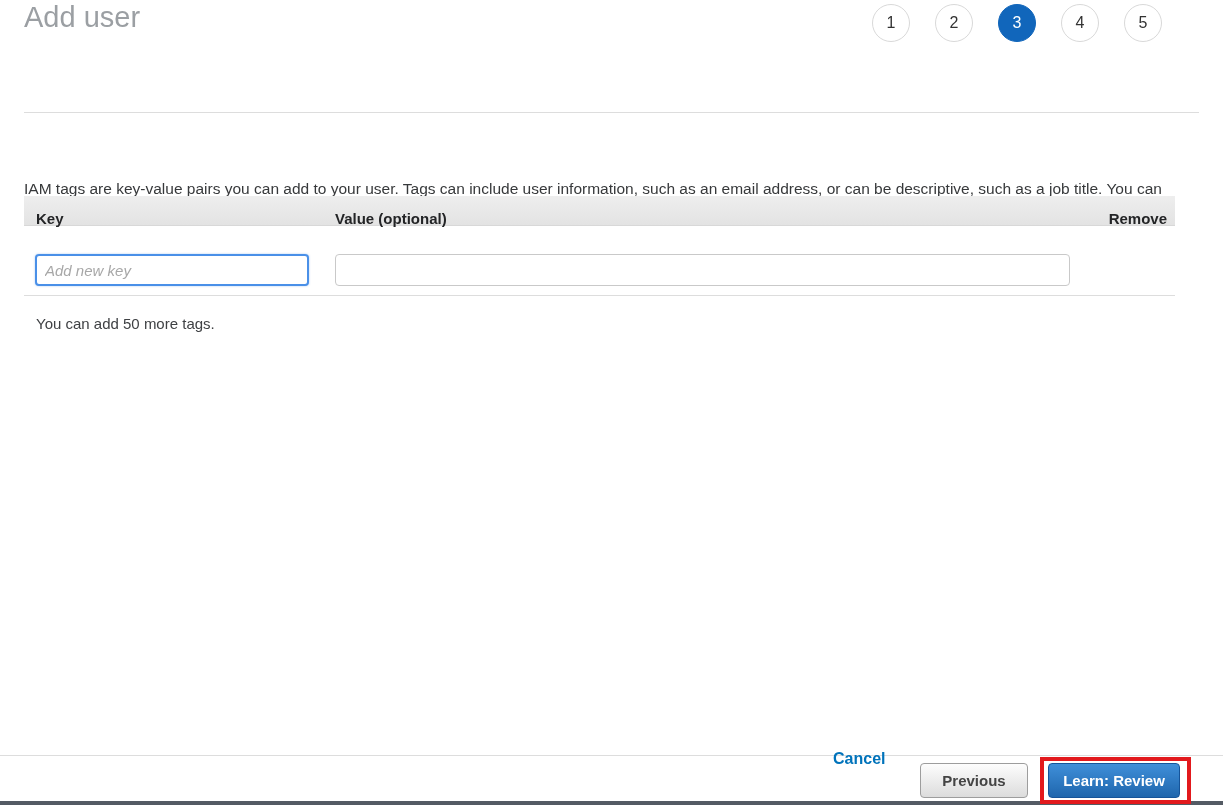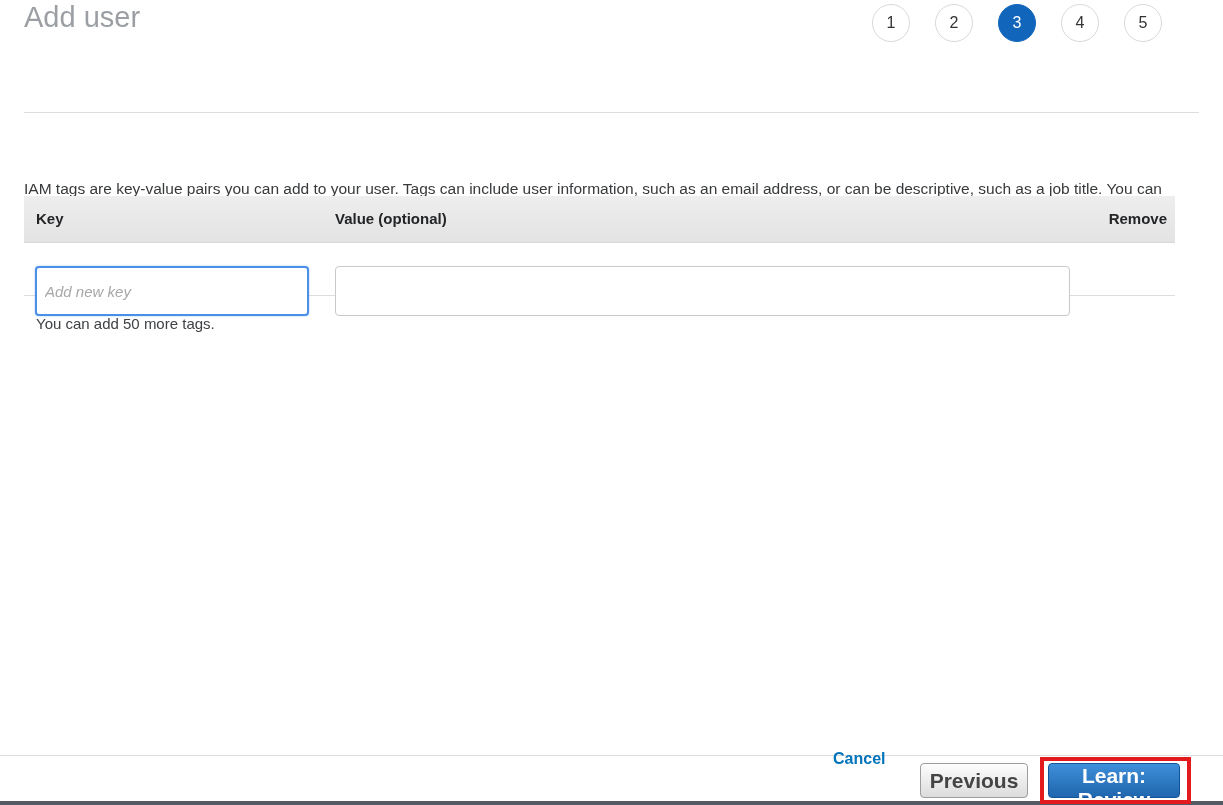--- a/index.html
+++ b/index.html
@@ -47,36 +47,36 @@
     position: absolute; left: 24px; top: 132px;
     width: 1140px; font-size: 15.5px; line-height: 25.5px; color: #37393b; margin-top: 44px;
   }
   .learn-more {
     color: var(--link-blue, #0073bb); text-decoration: none; cursor: pointer;
   }
 
   
   .tag-table-header {
     position: absolute; left: 24px; top: 196px;
-    width: 1151px; height: 47px;
+    width: 1151px; height: 30px;
     background: linear-gradient(#eeeeee, #e3e3e3);
     border-bottom: 1px solid #d8d8d8;
   }
   .th { position: absolute; top: 14px; font-size: 15px; font-weight: 700; color: #232426; }
   .th-key { left: 12px; }
   .th-value { left: 311px; }
   .th-remove { right: 8px; text-align: center; }
 
   .tag-row {
     position: absolute; left: 24px; top: 244px;
     width: 1151px; height: 52px; background: #fff;
     border-bottom: 1px solid #ddd;
   }
   .tag-input {
-    position: absolute; top: 22px; height: 50px;
+    position: absolute; top: 10px; height: 32px;
     border-radius: 4px; font-size: 15px; font-family: "Liberation Sans", sans-serif;
     padding: 0 8px; color: #333; outline: none;
   }
   .key-input {
     left: 11px; width: 274px;
     border: 2px solid var(--focus-blue, #4a90e8);
     box-shadow: 0 0 2px rgba(74,144,232,0.5);
   }
   .key-input::placeholder { font-style: italic; color: #a7a7a7; }
   .value-input {
@@ -93,21 +93,21 @@
     position: absolute; left: 0; top: 755px;
     width: 1223px; height: 1px; background: #ddd;
   }
   .cancel-link {
     position: absolute; left: 833px; top: 750px;
     font-size: 16px; font-weight: 700; color: var(--link-blue, #0073bb);
     text-decoration: none; cursor: pointer;
   }
   .btn {
     position: absolute; top: 763px; height: 35px;
-    border-radius: 4px; font-size: 21px; font-weight: 700;
+    border-radius: 4px; font-size: 15px; font-weight: 700;
     font-family: "Liberation Sans", sans-serif; cursor: pointer;
   }
   .btn-previous {
     left: 920px; width: 108px;
     background: linear-gradient(#fdfdfd, #dcdcdc);
     border: 1px solid #9d9d9d; color: #444;
   }
   .btn-next {
     left: 1048px; width: 132px;
     background: linear-gradient(#3f8fd9, #1f66ad);

